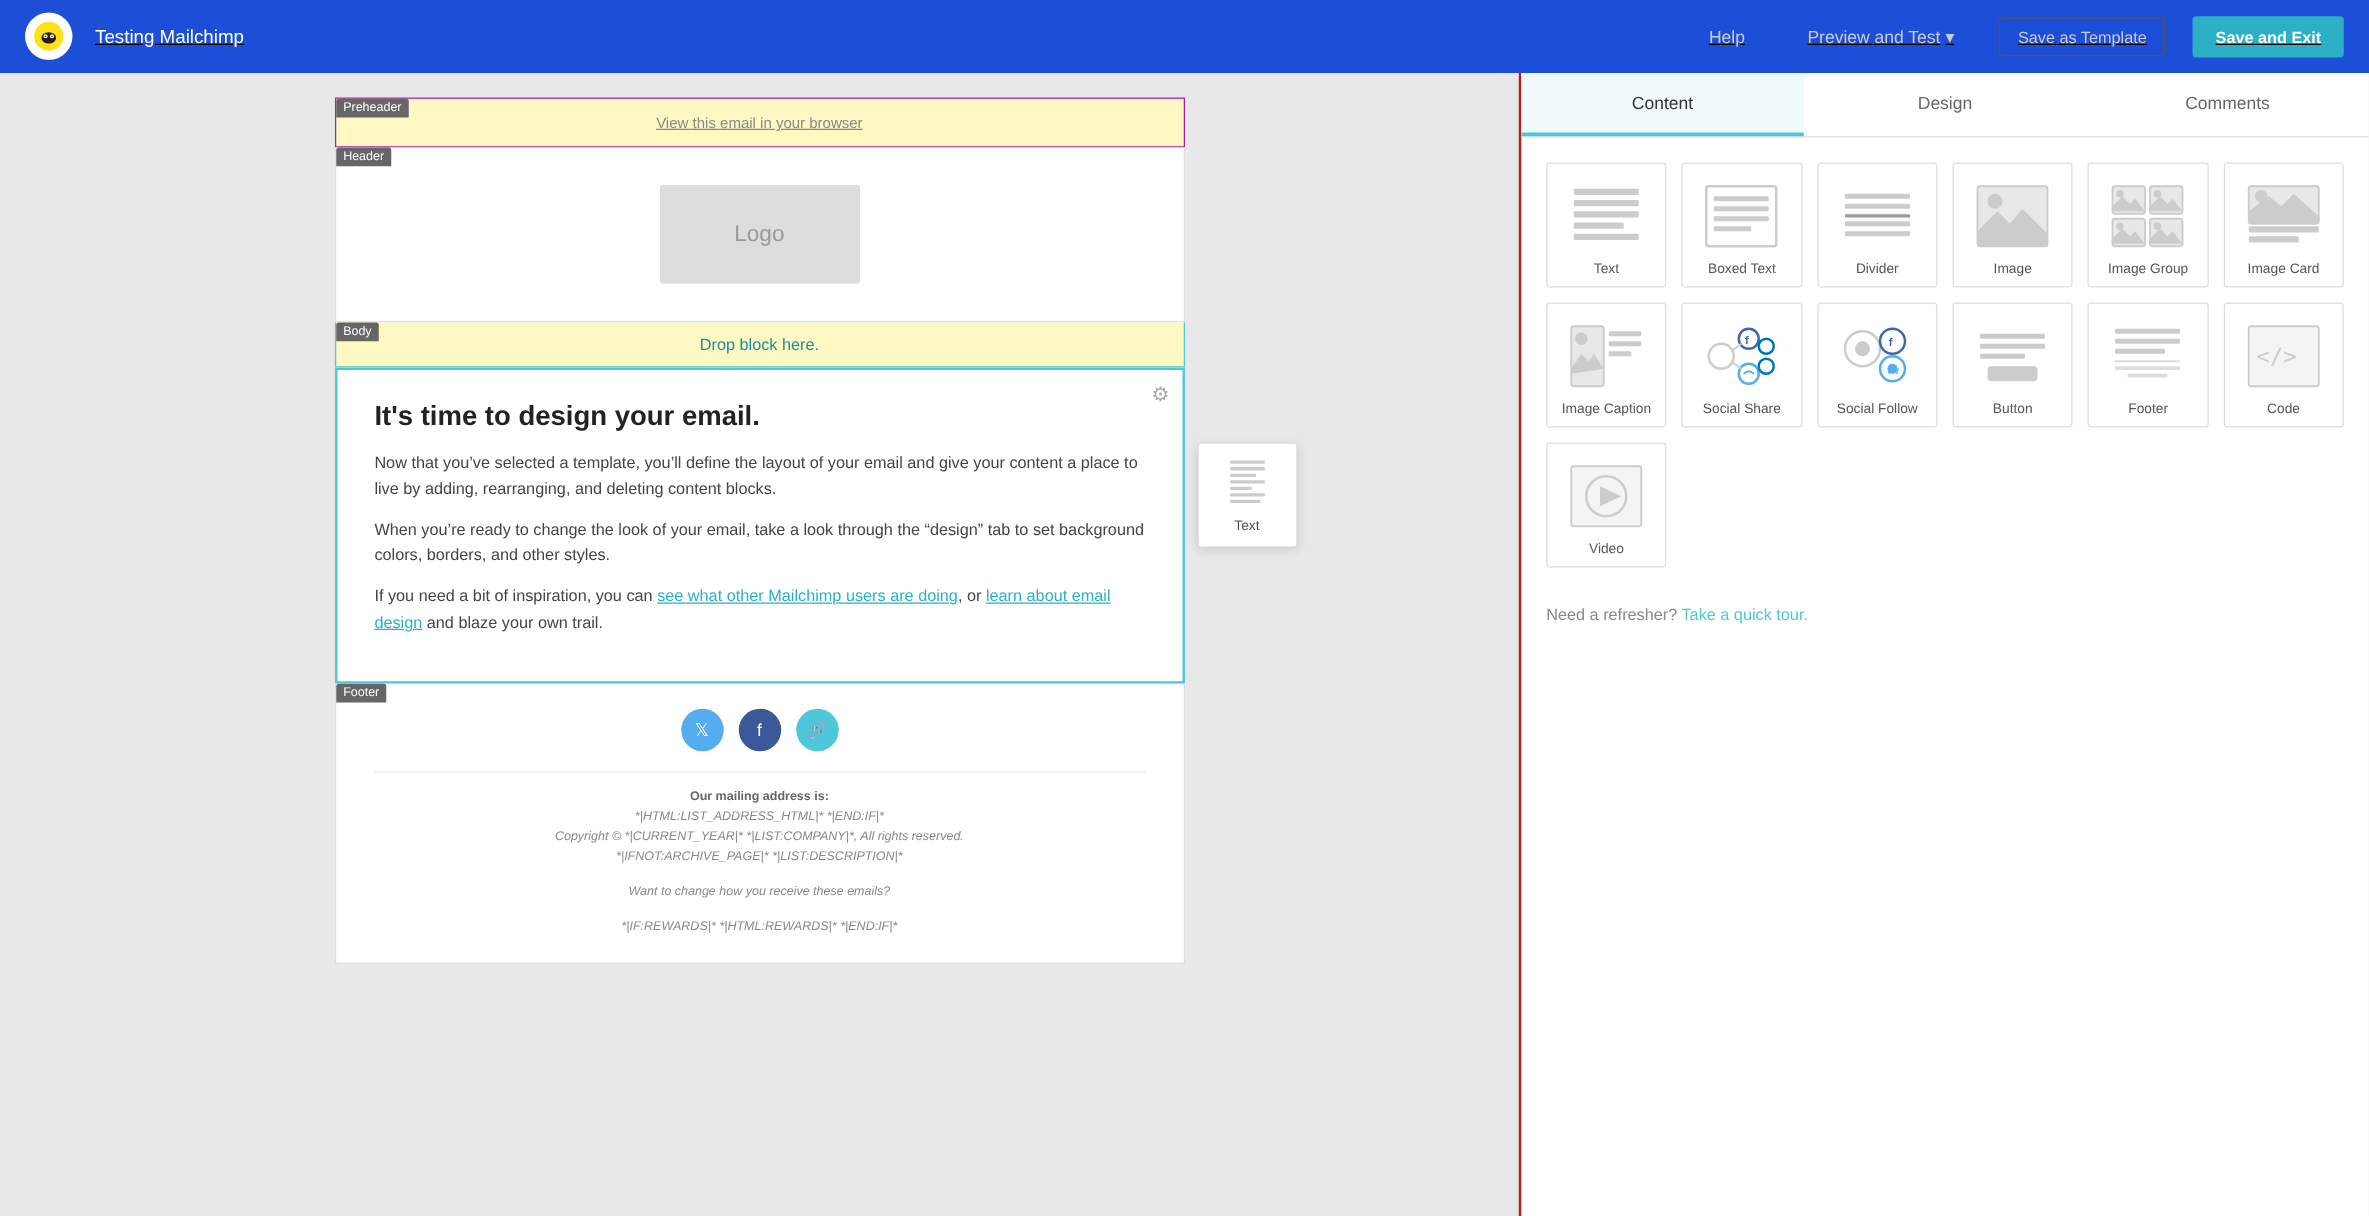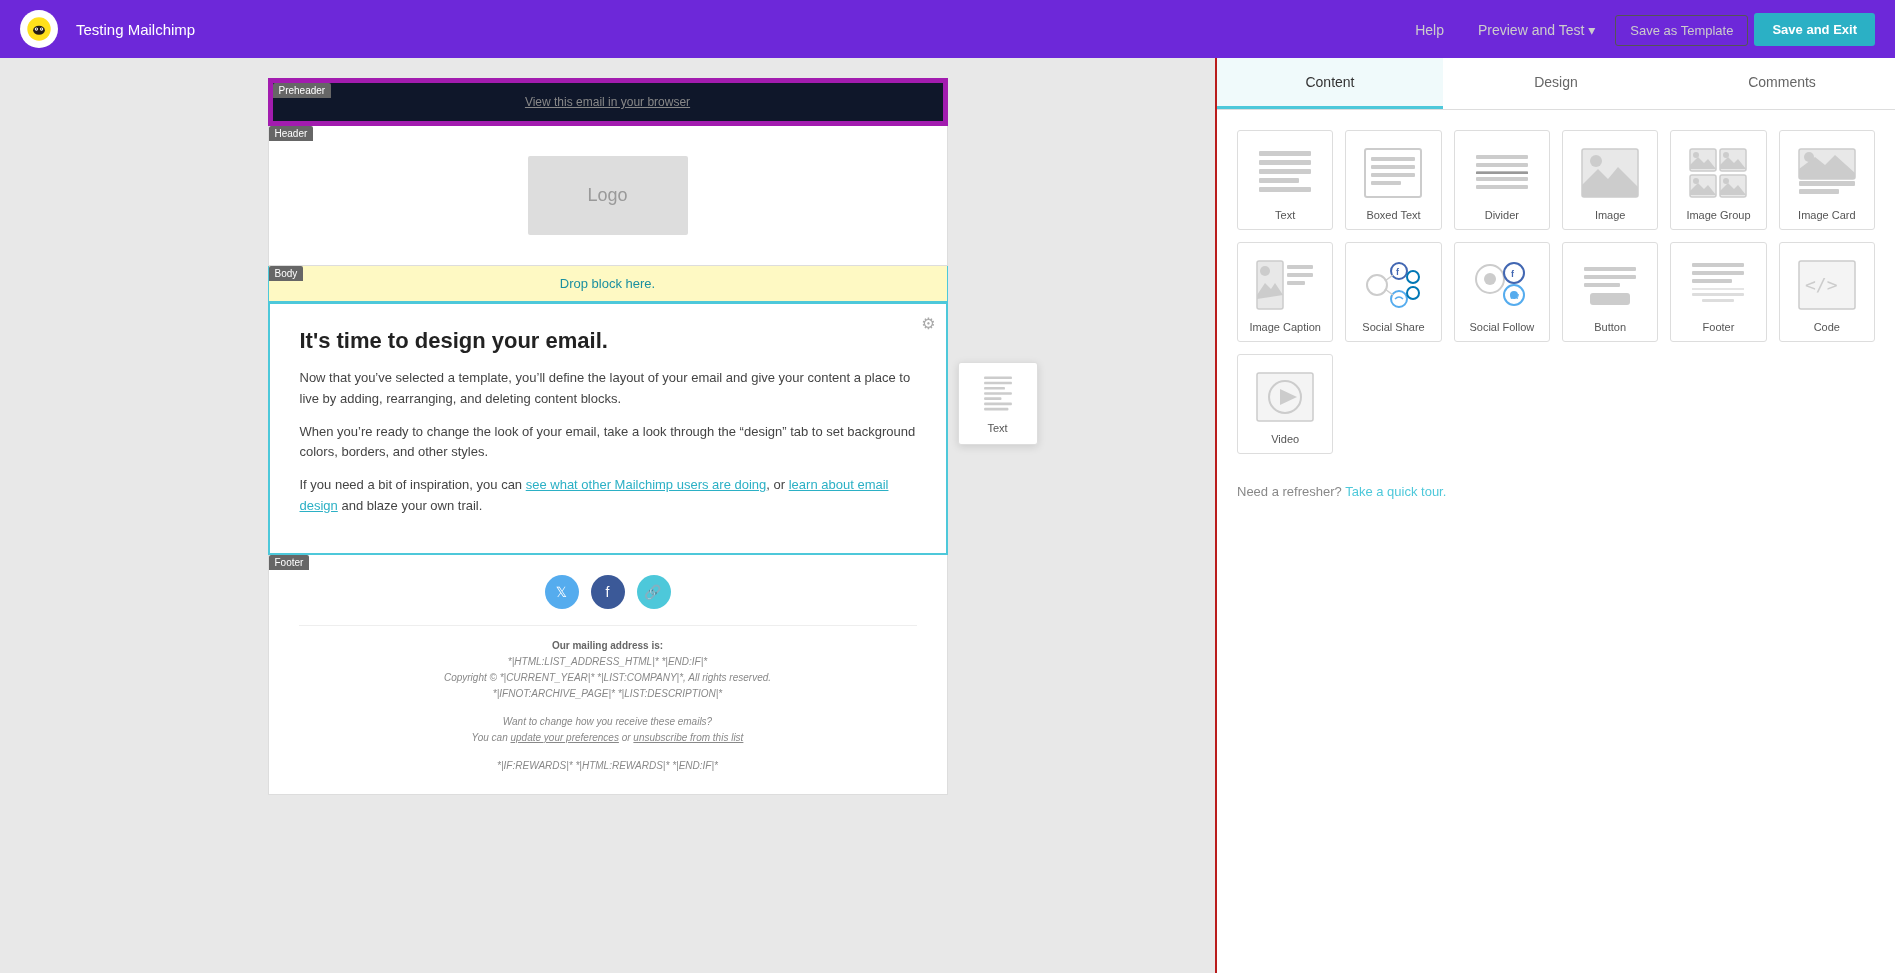--- a/index.html
+++ b/index.html
@@ -1,47 +1,48 @@
 <!DOCTYPE html>
 <html><head>
   <meta charset="utf-8">
   <style>
     * { box-sizing: border-box; margin: 0; padding: 0; }
     body { font-family: 'Helvetica Neue', Arial, sans-serif; background: #f4f4f4; min-height: 973px; overflow-x: hidden; }
 
     
     .topnav {
-      background: #6d28d9;
+      background: #1d4ed8;
       height: 58px;
       display: flex;
       align-items: center;
       padding: 0 20px;
       position: fixed;
       top: 0; left: 0; right: 0;
       z-index: 100;
+      text-decoration: underline;
     }
     .topnav-logo {
       width: 38px; height: 38px;
       background: #fff;
       border-radius: 50%;
       display: flex; align-items: center; justify-content: center;
       margin-right: 18px;
       flex-shrink: 0;
     }
     .topnav-logo svg { width: 26px; height: 26px; }
     .topnav-title {
       color: #fff;
       font-size: 15px;
       font-weight: 500;
       flex: 1;
     }
     .topnav-actions {
       display: flex;
-      align-items: flex-end;
-      gap: 6px;
+      align-items: center;
+      gap: 22px;
     }
     .topnav-link {
       color: #ccc;
       font-size: 14px;
       background: none;
       border: none;
       cursor: pointer;
       padding: 8px 14px;
       border-radius: 3px;
     }
@@ -107,22 +108,22 @@
       padding: 2px 6px;
       border-radius: 2px 2px 0 0;
       position: absolute;
       left: 0;
       top: 0;
       z-index: 10;
     }
 
     
     .preheader-section {
-      background: #0f172a;
-      border: 5px solid #a21caf;
+      background: #fef9c3;
+      border: 1px solid #a21caf;
       position: relative;
       margin-bottom: 0;
     }
     .preheader-content {
       padding: 12px;
       text-align: center;
       font-size: 12px;
       color: #888;
     }
     .preheader-content a { color: #888; text-decoration: underline; }
@@ -430,23 +431,20 @@
           <div class="footer-text" style="margin-top:12px;">
             <p class="footer-bold">Our mailing address is:</p>
             <p>*|HTML:LIST_ADDRESS_HTML|* *|END:IF|*</p>
           </div>
           <div class="footer-text">
             <p>Copyright © *|CURRENT_YEAR|* *|LIST:COMPANY|*, All rights reserved.</p>
             <p>*|IFNOT:ARCHIVE_PAGE|* *|LIST:DESCRIPTION|*</p>
           </div>
           <div class="footer-text" style="margin-top:12px;">
             <p>Want to change how you receive these emails?</p>
-            <p>
-              <span>You can </span><a>update your preferences</a><span> or </span><a>unsubscribe from this list</a>
-            </p>
           </div>
           <div class="footer-text" style="margin-top:12px;">
             <p>*|IF:REWARDS|* *|HTML:REWARDS|* *|END:IF|*</p>
           </div>
         </div>
       </div>
 
     </div>
   </div>
 

